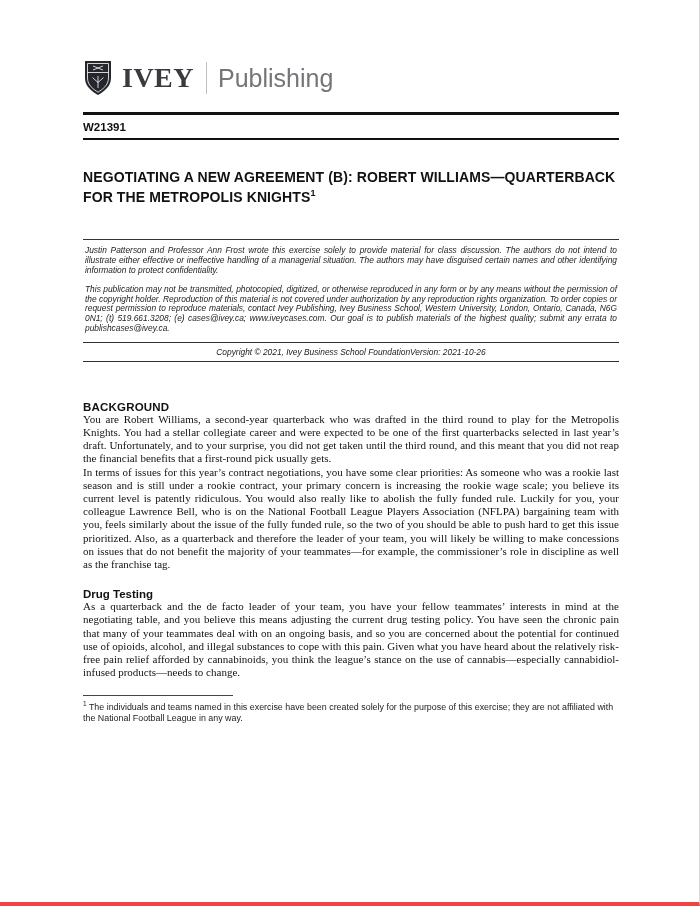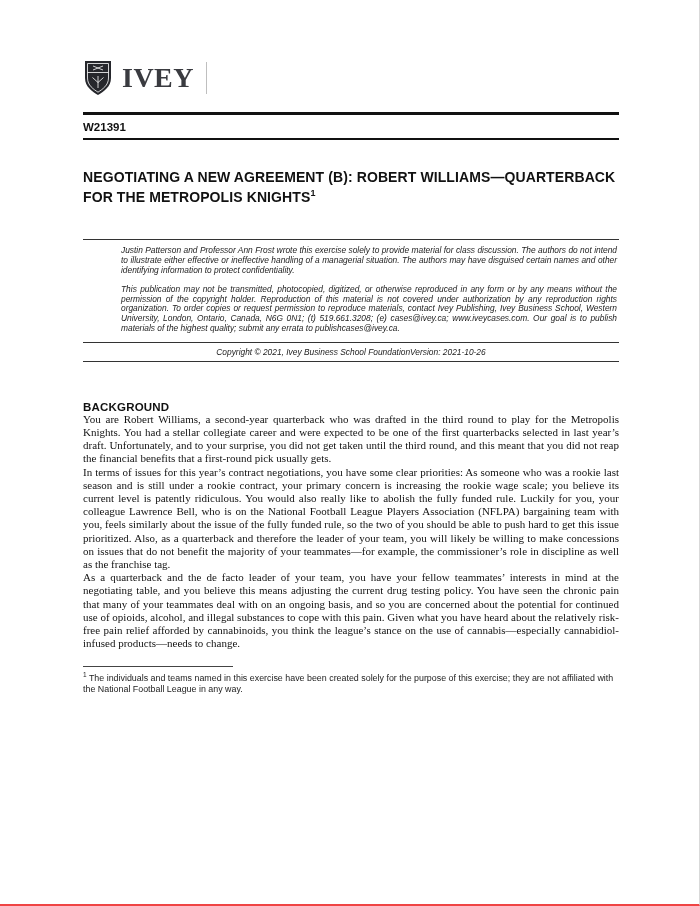--- a/index.html
+++ b/index.html
@@ -6,21 +6,21 @@
   html, body { background: #ffffff; }
   .page {
     width: 700px;
     height: 906px;
     background: #ffffff;
     position: relative;
     overflow: hidden;
     font-family: "Liberation Sans", sans-serif;
     color: #1a1a1a;
     border-right: 1px solid #d9d9d9;
-    border-bottom: 2px solid #ef4444;
+    border-bottom: 4px solid #ef4444;
   }
   .content {
     padding: 56px 80px 0 83px;
   }
 
   
   .logo-row {
     display: flex;
     align-items: center;
     height: 44px;
@@ -68,21 +68,21 @@
     font-size: 14px;
     font-weight: 700;
     line-height: 1.38;
     color: #111;
     letter-spacing: 0.1px;
   }
   .title sup { font-size: 9px; }
 
   
   .frontmatter { }
-  .fm-block { padding: 6px 2px 2px 2px; margin-left: 36px; }
+  .fm-block { padding: 6px 2px 2px 2px; }
   .fm-para {
     font-size: 8.4px;
     font-style: italic;
     line-height: 1.17;
     text-align: justify;
     color: #1c1c1c;
     margin-bottom: 9px;
   }
   .fm-para:last-child { margin-bottom: 6px; }
   .copyright-row {
@@ -138,20 +138,21 @@
       <svg class="shield" width="30" height="38" viewBox="0 0 30 38" aria-hidden="true">
         <path d="M2 2 h26 v17 c0 9 -7.5 13.5 -13 17 c-5.5 -3.5 -13 -8 -13 -17 z" fill="#26272c"></path>
         <path d="M4.5 4.5 h21 v14.5 c0 7.5 -6.2 11.3 -10.5 14.2 c-4.3 -2.9 -10.5 -6.7 -10.5 -14.2 z" fill="none" stroke="#ffffff" stroke-width="0.8"></path>
         <path d="M4.5 13.5 h21" stroke="#ffffff" stroke-width="0.8"></path>
         <path d="M10 7 l10 4 M20 7 l-10 4" stroke="#ffffff" stroke-width="0.8"></path>
         <path d="M15 17 v12" stroke="#ffffff" stroke-width="0.8"></path>
         <path d="M9.5 18.5 l5.5 5 l5.5 -5" fill="none" stroke="#ffffff" stroke-width="0.8"></path>
       </svg>
       <span class="logo-wordmark">IVEY</span>
       <span class="logo-divider"></span>
+      <span class="logo-division">Publishing</span>
     </div>
 
     <div class="rule-thick"></div>
     <div class="docnum-row">W21391</div>
     <div class="rule-med"></div>
 
     <h1 class="title"><span>NEGOTIATING A NEW AGREEMENT (B): ROBERT WILLIAMS—QUARTERBACK FOR THE METROPOLIS KNIGHTS</span><sup>1</sup></h1>
 
     <div class="frontmatter">
       <div class="rule-thin"></div>
@@ -164,20 +165,21 @@
         <span>Copyright © 2021, Ivey Business School Foundation</span>
         <span>Version: 2021-10-26</span>
       </div>
       <div class="rule-thin"></div>
     </div>
 
     <h2 class="section-heading">BACKGROUND</h2>
     <p class="body-para">You are Robert Williams, a second-year quarterback who was drafted in the third round to play for the Metropolis Knights. You had a stellar collegiate career and were expected to be one of the first quarterbacks selected in last year’s draft. Unfortunately, and to your surprise, you did not get taken until the third round, and this meant that you did not reap the financial benefits that a first-round pick usually gets.</p>
     <p class="body-para">In terms of issues for this year’s contract negotiations, you have some clear priorities: As someone who was a rookie last season and is still under a rookie contract, your primary concern is increasing the rookie wage scale; you believe its current level is patently ridiculous. You would also really like to abolish the fully funded rule. Luckily for you, your colleague Lawrence Bell, who is on the National Football League Players Association (NFLPA) bargaining team with you, feels similarly about the issue of the fully funded rule, so the two of you should be able to push hard to get this issue prioritized. Also, as a quarterback and therefore the leader of your team, you will likely be willing to make concessions on issues that do not benefit the majority of your teammates—for example, the commissioner’s role in discipline as well as the franchise tag.</p>
 
+    <h3 class="sub-heading">Drug Testing</h3>
     <p class="body-para">As a quarterback and the de facto leader of your team, you have your fellow teammates’ interests in mind at the negotiating table, and you believe this means adjusting the current drug testing policy. You have seen the chronic pain that many of your teammates deal with on an ongoing basis, and so you are concerned about the potential for continued use of opioids, alcohol, and illegal substances to cope with this pain. Given what you have heard about the relatively risk-free pain relief afforded by cannabinoids, you think the league’s stance on the use of cannabis—especially cannabidiol-infused products—needs to change.</p>
 
     <div class="footnote-block">
       <div class="footnote-rule"></div>
       <p class="footnote-text"><sup>1</sup><span> The individuals and teams named in this exercise have been created solely for the purpose of this exercise; they are not affiliated with the National Football League in any way.</span></p>
     </div>
 
   </div>
 </div>
 

